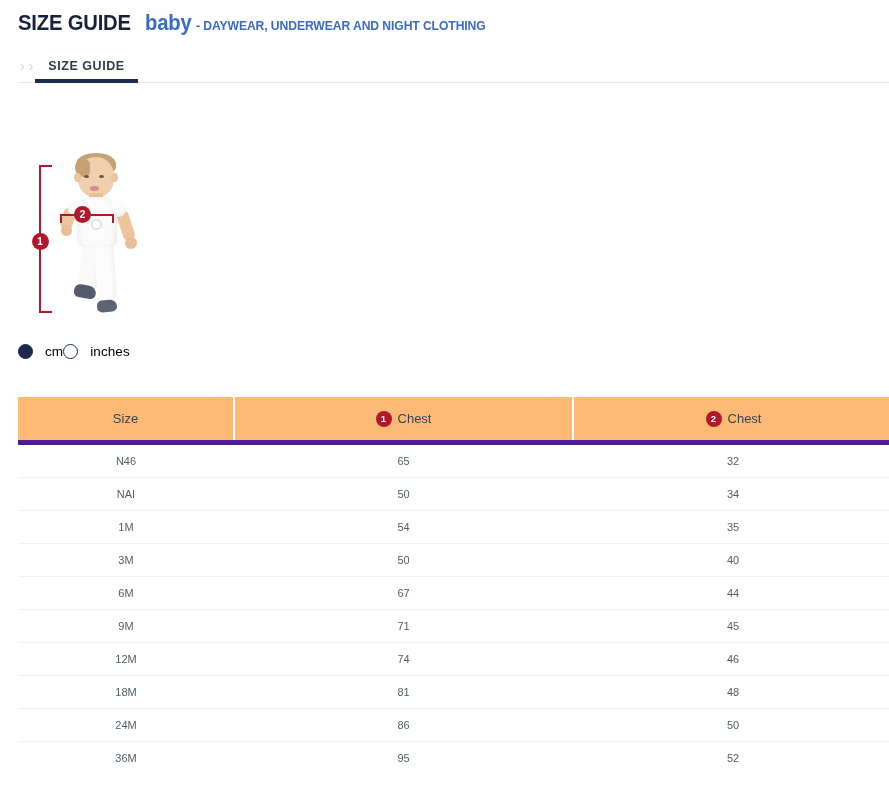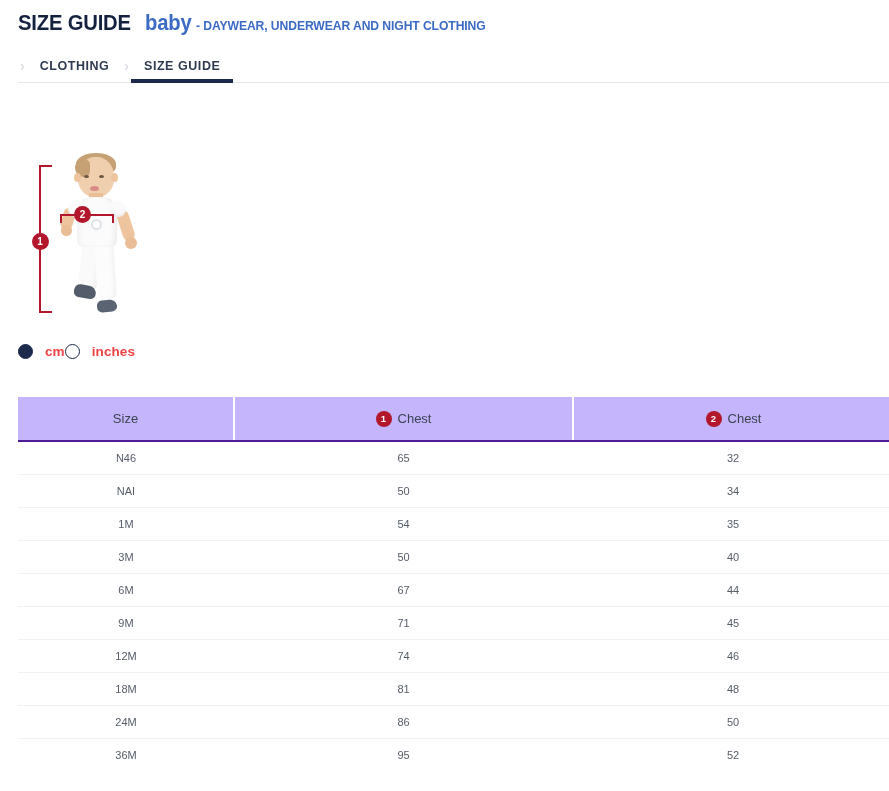--- a/index.html
+++ b/index.html
@@ -273,41 +273,41 @@
     height: 15px;
     border-radius: 50%;
     box-sizing: border-box;
     border: 1.6px solid #1c2a4e;
     background: #ffffff;
   }
   .radio.checked { background: #1c2a4e; }
   .unit-label {
     margin-left: 12px;
     font-size: 13.5px;
-    font-weight: bold;
-    color: #ef4444;
+    font-weight: normal;
+    color: #000000;
     letter-spacing: 0.1px;
   }
 
   
   .size-table {
     margin: 33px 0 0 18px;
     width: 871px;
     border-collapse: collapse;
     table-layout: fixed;
   }
   .size-table th {
-    background: #c4b5fd;
+    background: #fdba74;
     font-size: 13px;
     font-weight: normal;
     color: #3b4354;
     padding: 13px 0;
     text-align: center;
     border-right: 2px solid #ffffff;
-    border-bottom: 2px solid #4c1d95;
+    border-bottom: 5px solid #4c1d95;
   }
   .size-table th:last-child { border-right: none; }
   .size-table th .th-inner {
     display: inline-flex;
     align-items: center;
     gap: 6px;
     justify-content: center;
   }
   .th-badge {
     width: 16px;
@@ -342,21 +342,20 @@
   <div class="title-line">
     <span class="title-main">SIZE GUIDE</span>
     <span class="title-sub">baby</span>
     <span class="title-desc">- DAYWEAR, UNDERWEAR AND NIGHT CLOTHING</span>
   </div>
 </div>
 
 <div class="breadcrumb-bar">
   <div class="crumbs">
     <span class="crumb-sep">›</span>
-    <div class="crumb">CLOTHING</div>
     <span class="crumb-sep">›</span>
     <div class="crumb active">SIZE GUIDE</div>
   </div>
 </div>
 
 <div class="figure-area">
   <div class="baby-figure">
 
     <div class="baby">
       <div class="baby-part hair"></div>

